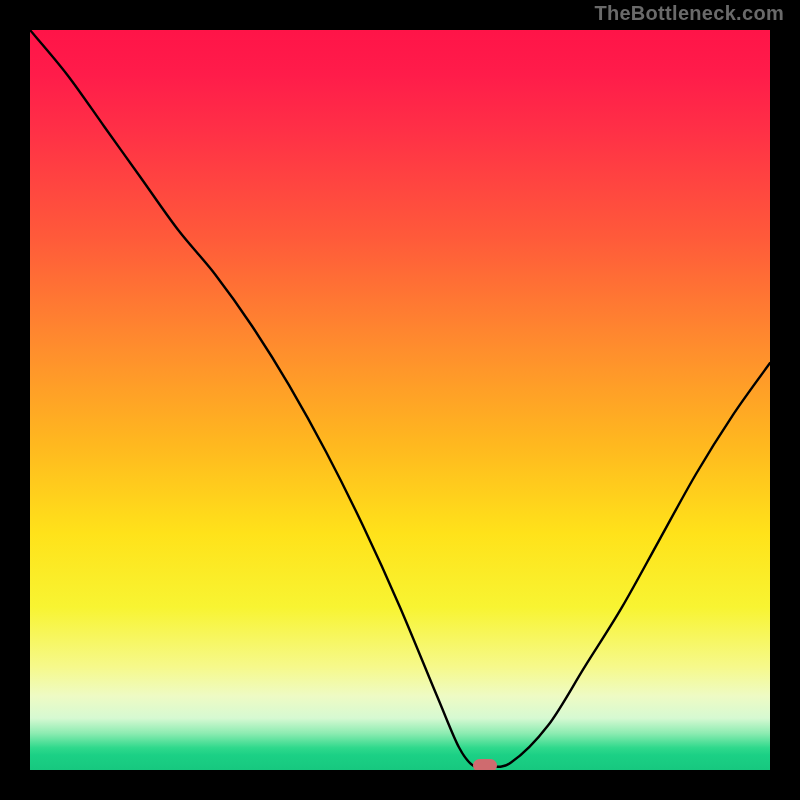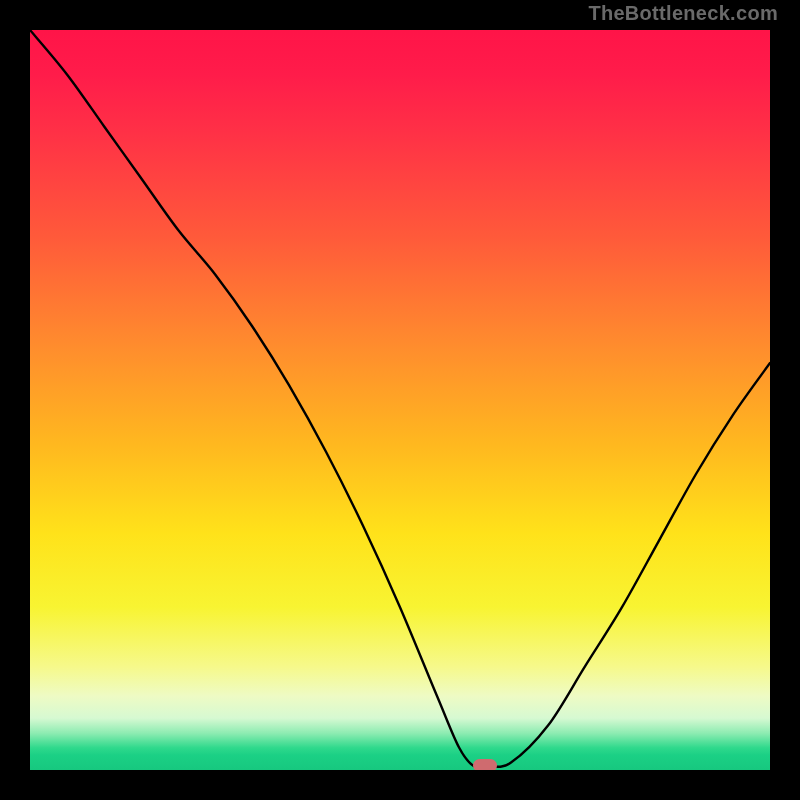--- a/index.html
+++ b/index.html
@@ -13,21 +13,21 @@
   }
   .frame {
     position: relative;
     width: 800px;
     height: 800px;
     background: #000;
   }
   .watermark {
     position: absolute;
     top: 2px;
-    right: 22px;
+    right: 16px;
     color: #6a6a6a;
     font-size: 20px;
     font-weight: 600;
     letter-spacing: 0.3px;
     user-select: none;
   }
   .plot-area {
     position: absolute;
     left: 30px;
     top: 30px;

